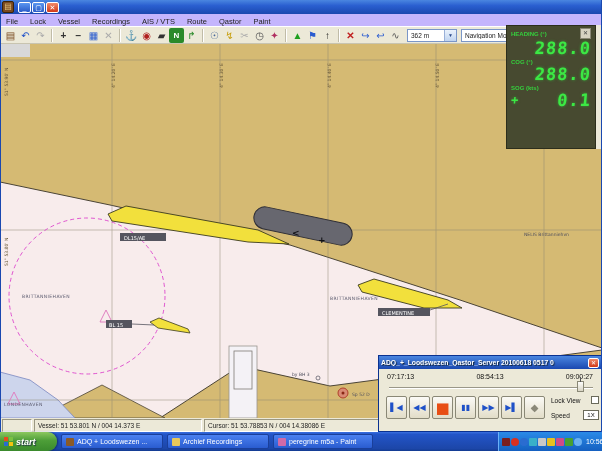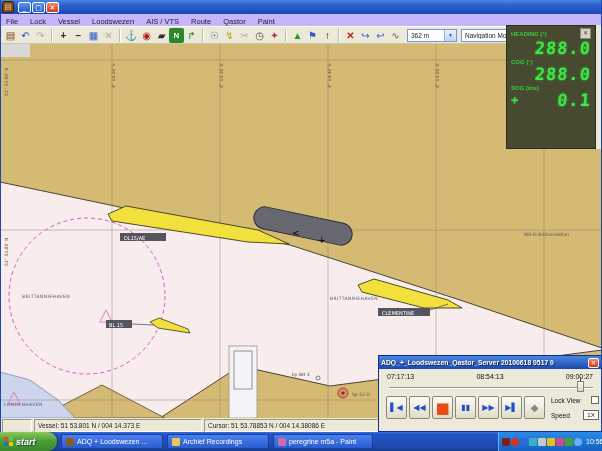--- a/index.html
+++ b/index.html
@@ -122,21 +122,21 @@
   <div class="appico">▤</div>
   <div class="wbtn">_</div>
   <div class="wbtn">▢</div>
   <div class="wbtn close">✕</div>
 </div>
 
 <div class="menubar">
   <span>File</span>
   <span>Lock</span>
   <span>Vessel</span>
-  <span>Loodswezen</span>
+  <span>Recordings</span>
   <span>AIS / VTS</span>
   <span>Route</span>
   <span>Qastor</span>
   <span>Paint</span>
 </div>
 
 <div class="toolbar">
   <span class="tbi" style="color:#7a4a20">▤</span>
   <span class="tbi" style="color:#1e50c8">↶</span>
   <span class="tbi dis">↷</span>

